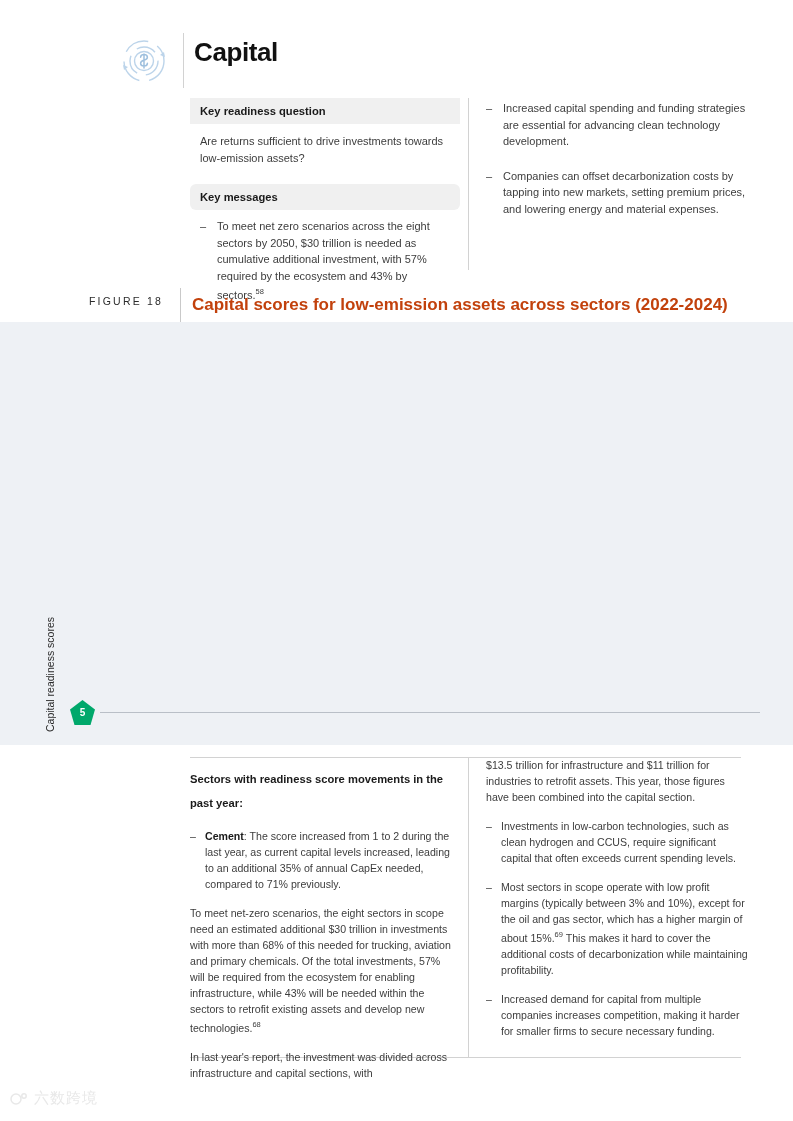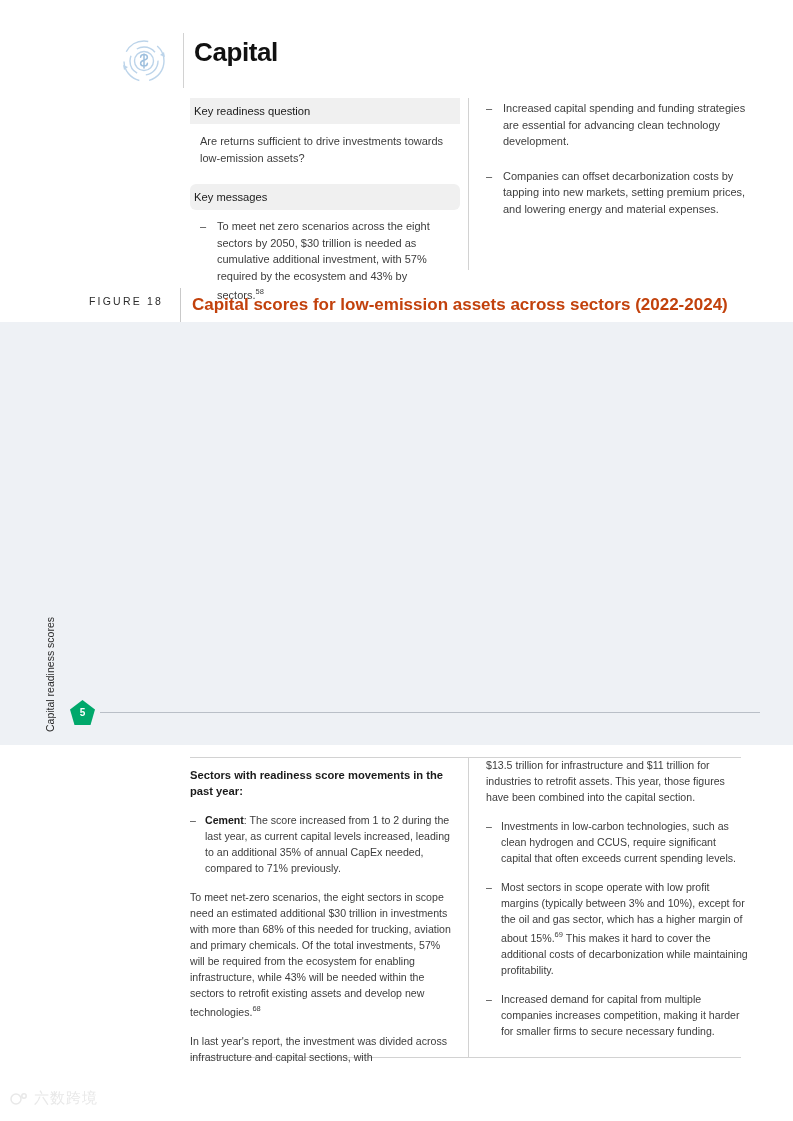--- a/index.html
+++ b/index.html
@@ -16,22 +16,22 @@
   .header { position: absolute; left: 0; top: 0; width: 793px; height: 288px; background: #fff; }
   .logo-wrap { position: absolute; left: 116px; top: 33px; width: 56px; height: 56px; }
   .title-rule { position: absolute; left: 183px; top: 33px; width: 1px; height: 55px; background: #d2d2d2; }
   .page-title {
     position: absolute; left: 194px; top: 37px;
     font-size: 26px; font-weight: 700; letter-spacing: -0.4px; color: #111;
   }
 
   .col-left { position: absolute; left: 190px; top: 98px; width: 270px; }
   .band {
-    background: #f0f0f0; padding: 7px 4px;
-    font-size: 11.2px; font-weight: 400; color: #1a1a1a;
+    background: #f0f0f0; padding: 7px 10px;
+    font-size: 11.2px; font-weight: 700; color: #1a1a1a;
   }
   .band.m2 { margin-top: 18px; border-radius: 6px; }
   .para {
     font-size: 11px; line-height: 16.5px; color: #3d3d3d;
     padding: 9px 10px 0 10px;
   }
   .bullets { padding: 8px 10px 0 10px; }
   .bullet { display: flex; gap: 9px; font-size: 11px; line-height: 16.5px; color: #3d3d3d; margin-bottom: 12px; }
   .bullet .dash { flex: 0 0 8px; color: #3d3d3d; }
   .bullet .btxt { flex: 1; }
@@ -92,21 +92,21 @@
   .lg-dot { width: 12px; height: 12px; border-radius: 50%; }
   .lg-text { font-size: 10.3px; color: #2b2b2b; }
 
   
   .bottom { position: absolute; left: 0; top: 745px; width: 793px; height: 376px; background: #fff; }
   .b-rule-top { position: absolute; left: 190px; top: 12px; width: 551px; height: 1px; background: #d2d2d2; }
   .b-rule-mid { position: absolute; left: 468px; top: 12px; width: 1px; height: 300px; background: #d2d2d2; }
   .b-rule-bot { position: absolute; left: 190px; top: 312px; width: 551px; height: 1px; background: #d2d2d2; }
   .b-left { position: absolute; left: 190px; top: 14px; width: 268px; padding: 0 6px 0 0; }
   .b-right { position: absolute; left: 486px; top: 12px; width: 262px; }
-  .b-head { font-size: 11.2px; font-weight: 700; color: #1a1a1a; line-height: 16px; margin: 8px 0 0 0; }
+  .b-head { font-size: 11.2px; font-weight: 700; color: #1a1a1a; line-height: 24px; margin: 8px 0 0 0; }
   .b-para { font-size: 10.6px; line-height: 16px; color: #3d3d3d; margin-top: 13px; }
   .b-bullet { display: flex; gap: 8px; font-size: 10.6px; line-height: 16px; color: #3d3d3d; margin-top: 13px; }
   .b-bullet .dash { flex: 0 0 7px; }
   .b-bullet b { color: #1a1a1a; }
 
   .footer { position: absolute; left: 0; top: 1070px; width: 793px; }
   .watermark {
     position: absolute; left: 10px; top: 1089px;
     font-size: 15px; color: #e8e8e8; letter-spacing: 1px;
     display: flex; align-items: center; gap: 4px;

